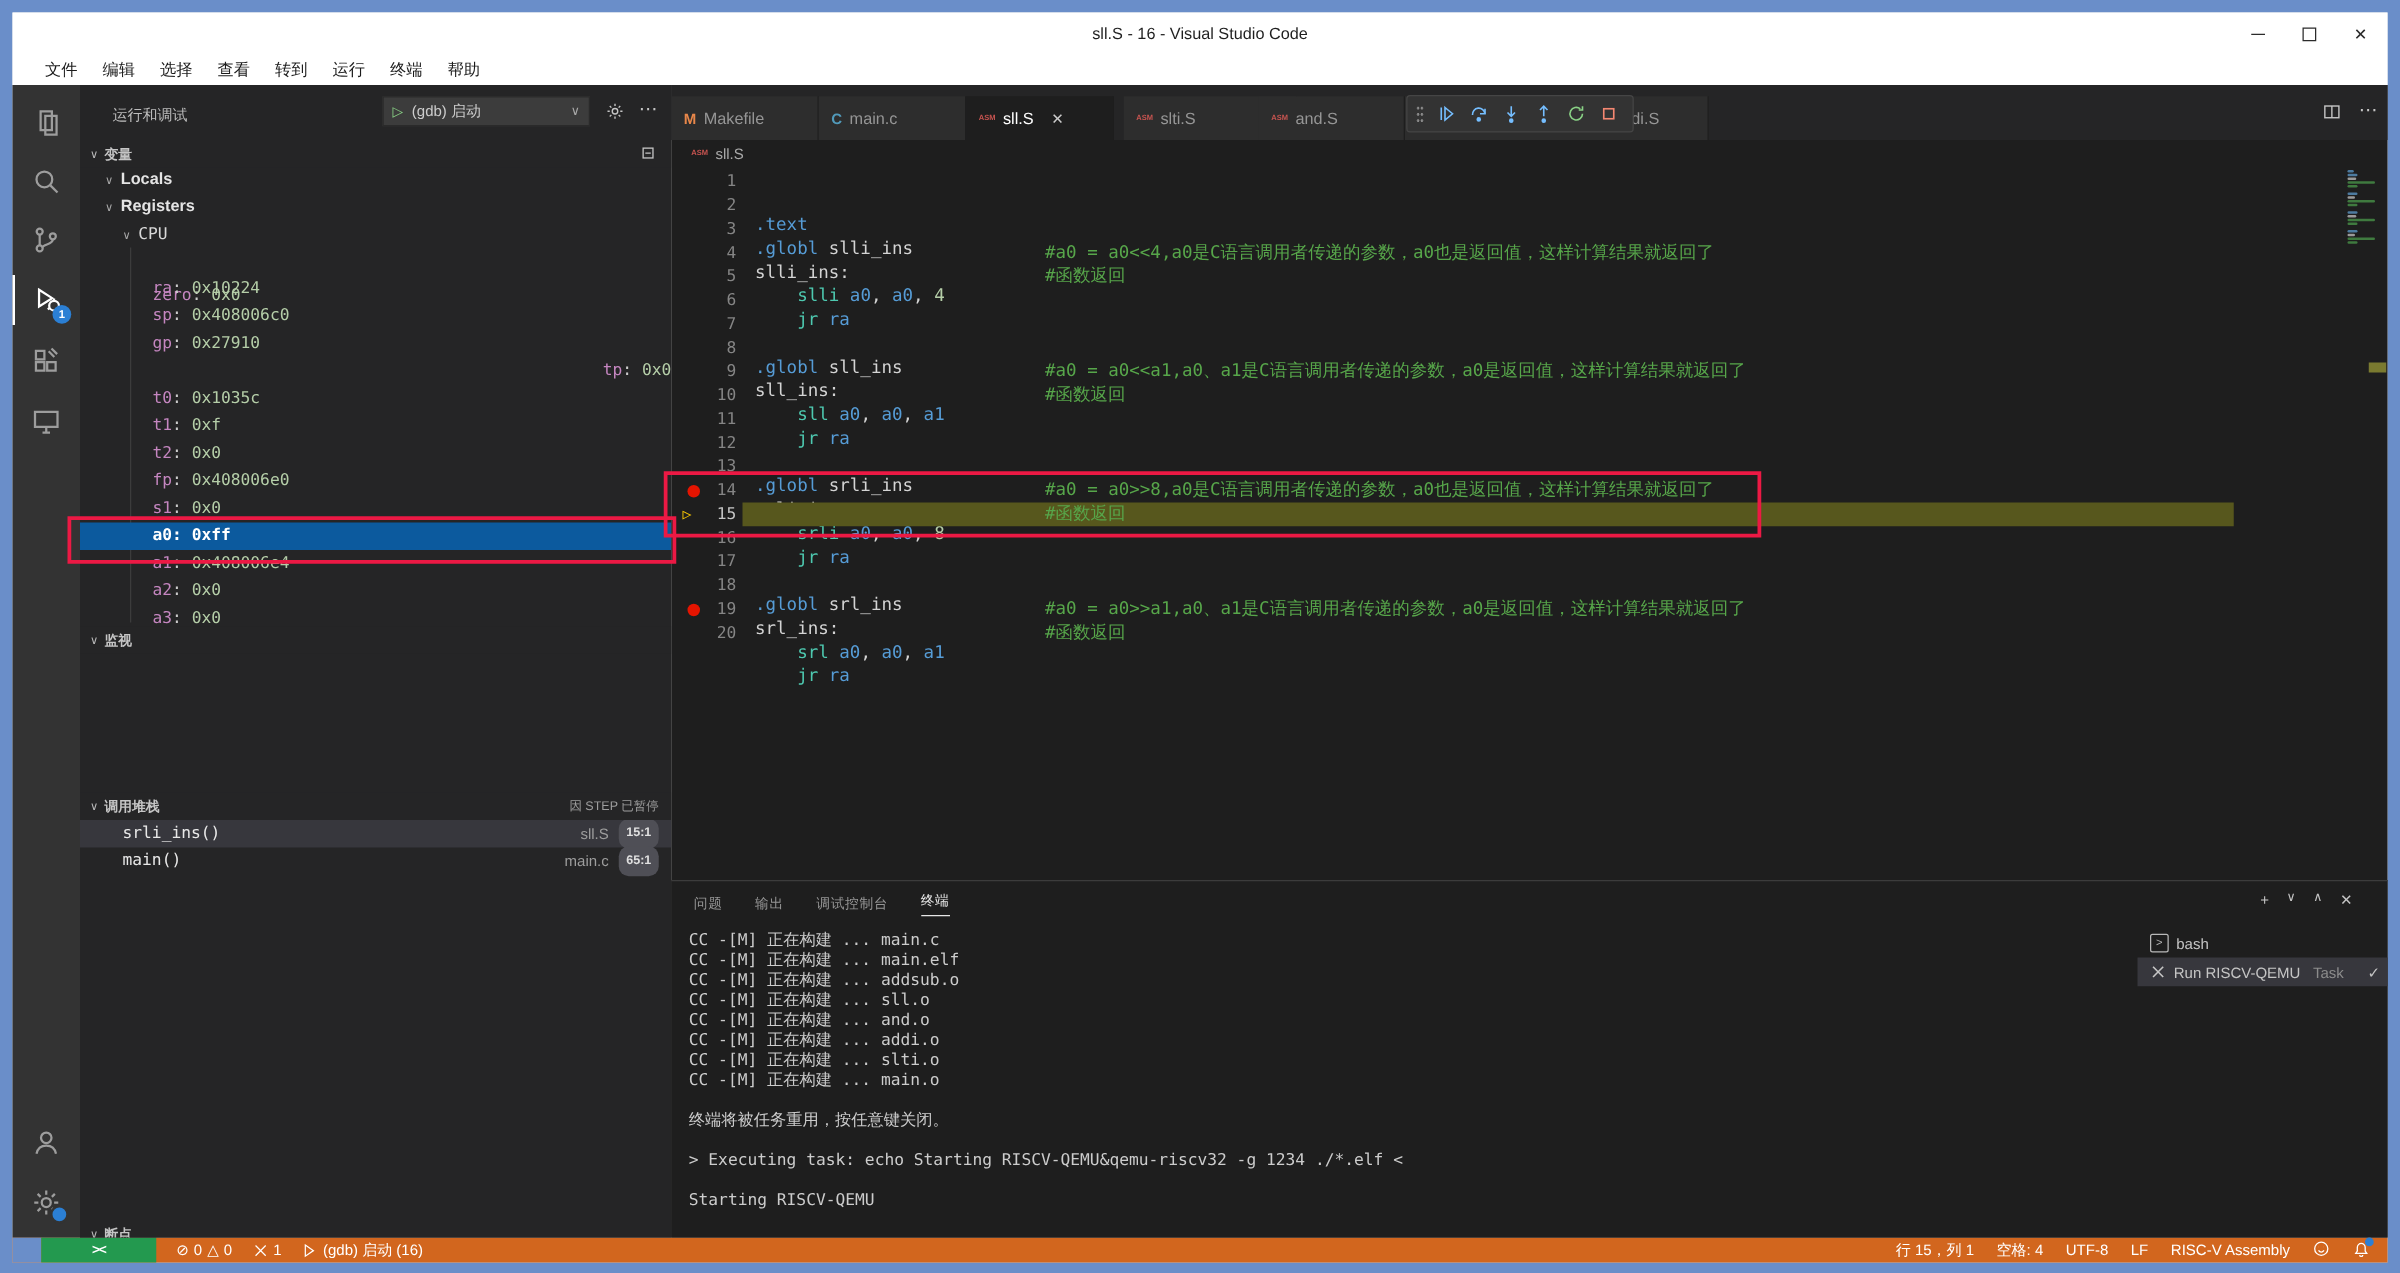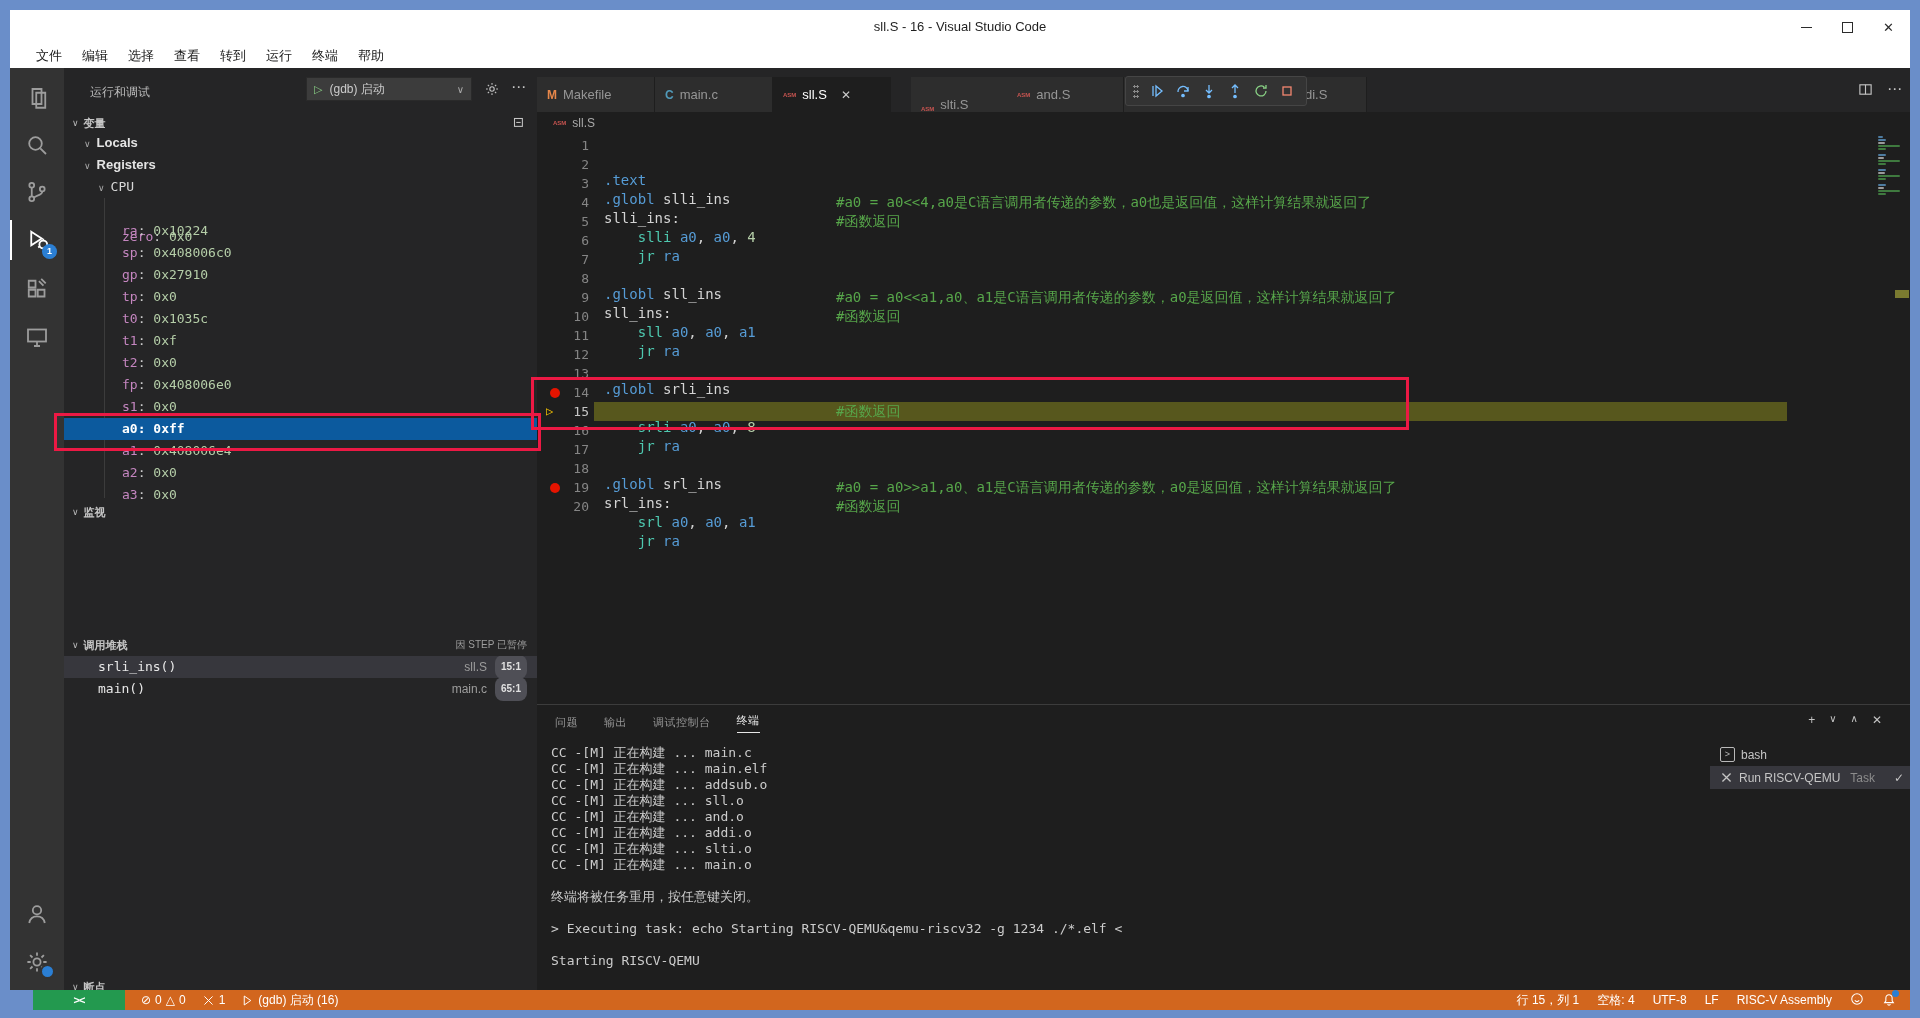--- a/index.html
+++ b/index.html
@@ -226,21 +226,21 @@
         </div>
         <div class="tree-row" style="top:108px;padding-left:34px">
           <span class="tree-chev">∨</span><span class="scope mono" style="font-weight:normal;color:#d8d8d8">CPU</span>
         </div>
         <div class="guide"></div>
         <div id="reg-rows">
             <div class="tree-row mono reg-row" style="top: 130px; margin-top: 28px;"><span class="rname">zero</span><span class="rsep">: </span><span class="rval">0x0</span></div>
             <div class="tree-row mono reg-row" style="top: 152px;"><span class="rname">ra</span><span class="rsep">: </span><span class="rval">0x10224</span></div>
             <div class="tree-row mono reg-row" style="top: 174px;"><span class="rname">sp</span><span class="rsep">: </span><span class="rval">0x408006c0</span></div>
             <div class="tree-row mono reg-row" style="top: 196px;"><span class="rname">gp</span><span class="rsep">: </span><span class="rval">0x27910</span></div>
-            <div class="tree-row mono reg-row" style="top: 218px;"><span class="rname">tp</span><span class="rsep">: </span><span class="rval">0x0</span></div>
+            <div class="tree-row mono reg-row" style="top: 218px; text-align: right;"><span class="rname">tp</span><span class="rsep">: </span><span class="rval">0x0</span></div>
             <div class="tree-row mono reg-row" style="top: 240px;"><span class="rname">t0</span><span class="rsep">: </span><span class="rval">0x1035c</span></div>
             <div class="tree-row mono reg-row" style="top: 262px;"><span class="rname">t1</span><span class="rsep">: </span><span class="rval">0xf</span></div>
             <div class="tree-row mono reg-row" style="top: 284px;"><span class="rname">t2</span><span class="rsep">: </span><span class="rval">0x0</span></div>
             <div class="tree-row mono reg-row" style="top: 306px;"><span class="rname">fp</span><span class="rsep">: </span><span class="rval">0x408006e0</span></div>
             <div class="tree-row mono reg-row" style="top: 328px;"><span class="rname">s1</span><span class="rsep">: </span><span class="rval">0x0</span></div>
             <div class="tree-row mono reg-row sel" style="top: 350px;"><span class="rname">a0</span><span class="rsep">: </span><span class="rval">0xff</span></div>
             <div class="tree-row mono reg-row" style="top: 372px;"><span class="rname">a1</span><span class="rsep">: </span><span class="rval">0x408006e4</span></div>
             <div class="tree-row mono reg-row" style="top: 394px;"><span class="rname">a2</span><span class="rsep">: </span><span class="rval">0x0</span></div>
             <div class="tree-row mono reg-row" style="top: 416px;"><span class="rname">a3</span><span class="rsep">: </span><span class="rval">0x0</span></div>
           </div>
@@ -289,21 +289,21 @@
             </div>
             <div class="tab" style="left: 118px; width: 118px;">
               <span class="ico ti-c">C</span>
               <span>main.c</span>
             </div>
             <div class="tab active" style="left: 236px; width: 118px;">
               <span class="ico ti-asm">ASM</span>
               <span>sll.S</span>
               <span class="tab-close">✕</span>
             </div>
-            <div class="tab" style="left: 374px; width: 139px; align-items: flex-end;">
+            <div class="tab" style="left: 362px; width: 139px;">
               <span class="ico ti-asm">ASM</span>
               <span>slti.S</span>
             </div>
             <div class="tab" style="left: 470px; width: 117px;">
               <span class="ico ti-asm">ASM</span>
               <span>and.S</span>
             </div>
             <div class="tab" style="left: 587px; width: 243px; padding-left: 181px;">
               <span>di.S</span>
             </div>
@@ -408,20 +408,21 @@
               <span class="code-text"><span class="tk-dir">.globl</span><span class="tk-pl"> srli_ins</span></span>
             </div>
             <div class="code-line" style="top: 296px;">
               <span class="ln">13</span>
               <span class="code-text"><span class="tk-pl">srli_ins:</span></span>
             </div>
             <div class="code-line" style="top: 315px;">
               <span class="bp-dot"></span>
               <span class="ln">14</span>
               <span class="code-text"><span class="tk-pl">    </span><span class="tk-mn">srli</span><span class="tk-pl"> </span><span class="tk-reg">a0</span><span class="tk-pl">, </span><span class="tk-reg">a0</span><span class="tk-pl">, </span><span class="tk-num">8</span></span>
+              <span class="code-comment">#a0 = a0&gt;&gt;8,a0是C语言调用者传递的参数，a0也是返回值，这样计算结果就返回了</span>
             </div>
             <div class="code-line cur" style="top: 334px;">
               <span class="cur-arrow">▷</span>
               <span class="ln ln-cur">15</span>
               <span class="code-text"><span class="tk-pl">    </span><span class="tk-mn">jr</span><span class="tk-pl"> </span><span class="tk-reg">ra</span></span>
               <span class="code-comment">#函数返回</span>
             </div>
             <div class="code-line" style="top: 353px;">
               <span class="ln">16</span>
               <span class="code-text"></span>

